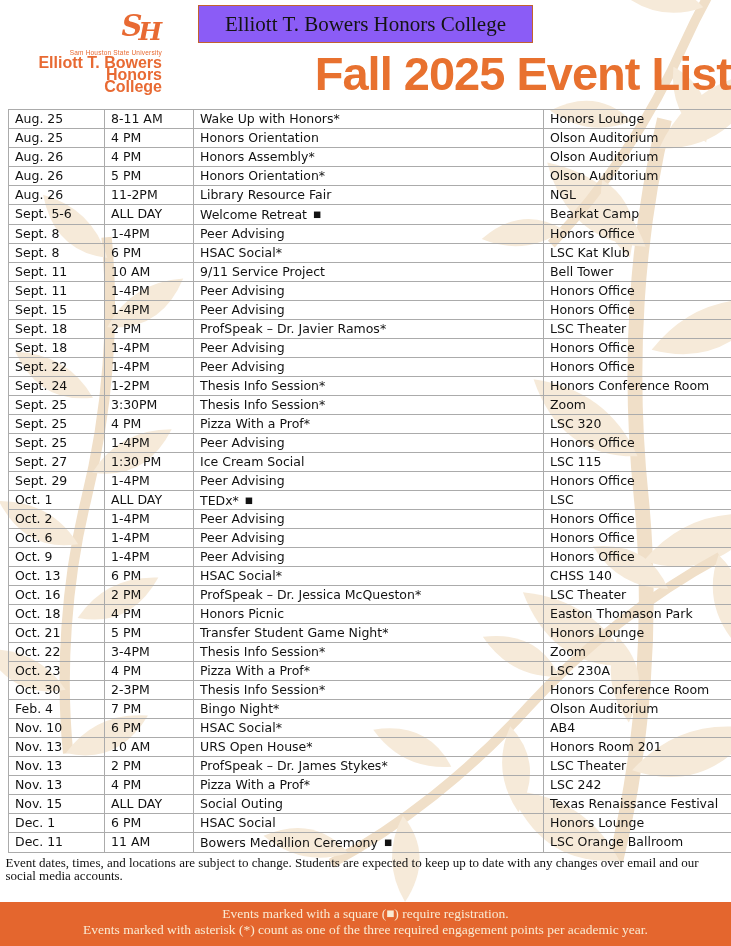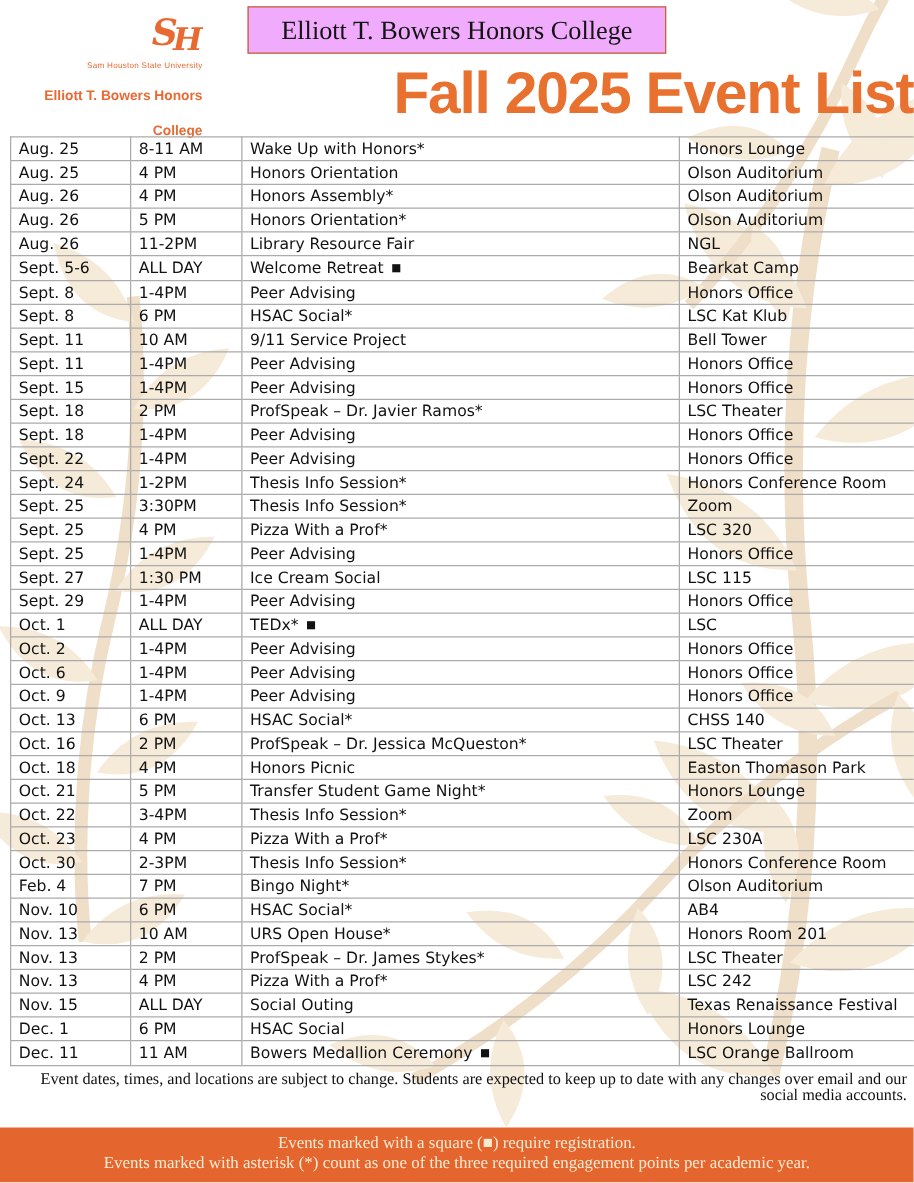--- a/index.html
+++ b/index.html
@@ -9,23 +9,23 @@
   }
   
   .wreath{position:absolute;left:0;top:0;z-index:0;}
   
   .header{position:relative;z-index:2;height:104px;}
   .logo{position:absolute;left:12px;top:6px;width:150px;text-align:right;color:#E86A33;}
   .logo .mono{font-family:"DejaVu Serif",serif;font-style:italic;font-weight:bold;line-height:30px;}
   .logo .mono .s{font-size:29px;display:inline-block;}
   .logo .mono .h{font-size:25px;display:inline-block;margin-left:-4px;transform:translateY(4px);}
   .logo .univ{font-size:6.5px;letter-spacing:.2px;margin-top:3px;}
-  .logo .col{font-size:11px;font-weight:bold;line-height:11.5px;margin-top:16px;}
+  .logo .col{font-size:16px;font-weight:bold;line-height:11.5px;margin-top:1px;}
   .titlebox{
-    width:333px;margin:5px auto 0;border:1.5px solid #C3622F;background:#f0abfc;
+    width:333px;margin:5px auto 0;border:1.5px solid #C3622F;background:#8b5cf6;
     text-align:center;font-family:"Liberation Serif",serif;font-size:21px;color:#141414;
     line-height:36px;height:36px;
   }
   .pagetitle{
     margin-top:7px;text-align:right;font-weight:bold;font-size:47px;line-height:48px;
     letter-spacing:-1px;color:#E8712F;
   }
   
   table.events{
     position:relative;z-index:2;border-collapse:collapse;table-layout:fixed;
@@ -36,21 +36,21 @@
     color:#121212;height:17.7px;padding:0 2px 0 6px;white-space:nowrap;overflow:hidden;
     background:transparent;line-height:18px;
   }
   td.c-date{width:87px;}
   td.c-time{width:80px;}
   td.c-event{width:341px;padding-left:9px;}
   td.c-loc{width:207px;}
   .sq{font-size:8.5px;margin-left:6px;vertical-align:1.5px;}
   
   .footnote{
-    position:relative;z-index:2;margin:3px auto 0;width:720px;text-align:right;
+    position:relative;z-index:2;margin:3px auto 0;width:720px;text-align:left;
     font-family:"Liberation Serif",serif;font-size:13px;line-height:13.5px;color:#101010;
   }
   .banner{
     position:absolute;z-index:3;left:0;right:0;bottom:0;height:44px;background:#E4662E;
     text-align:center;color:#F9EAD3;font-family:"Liberation Serif",serif;font-size:13.5px;
     padding-top:4px;box-sizing:border-box;line-height:16px;
   }
 </style>
 </head>
 <body>

